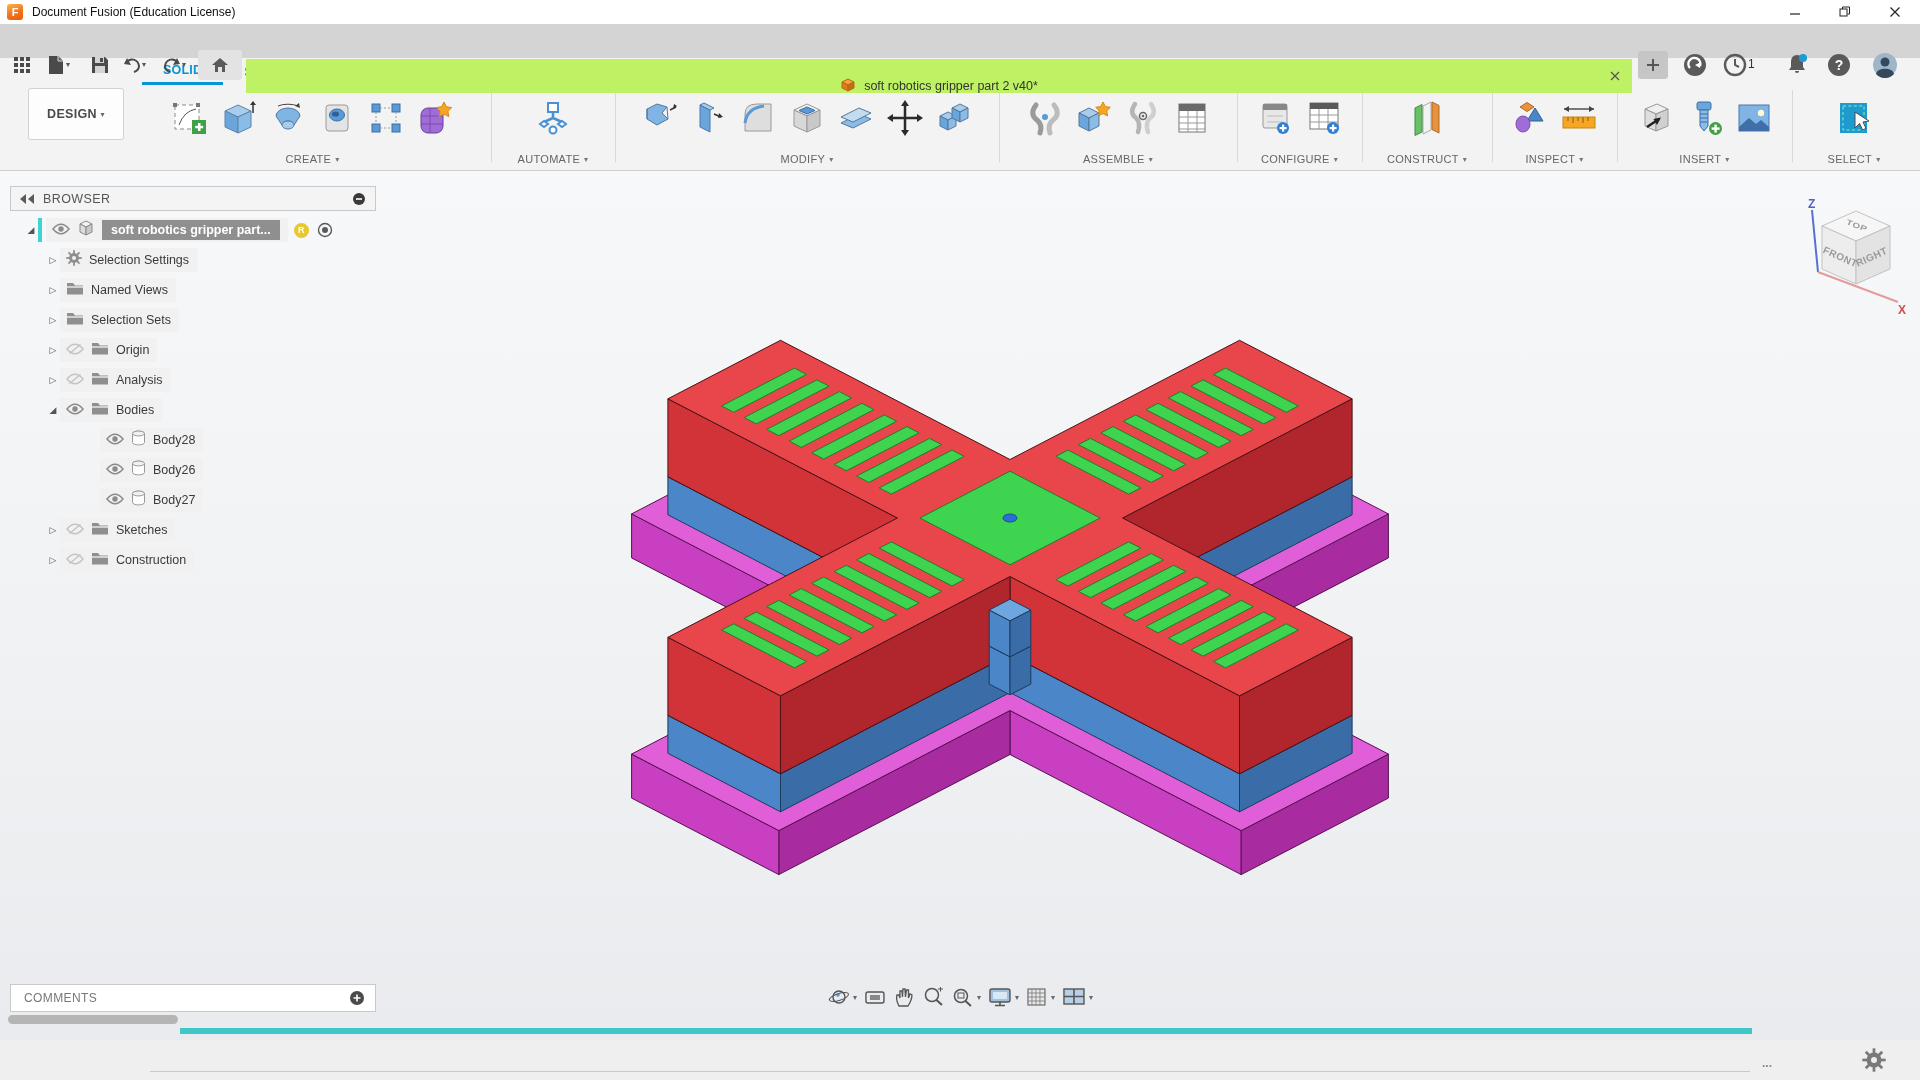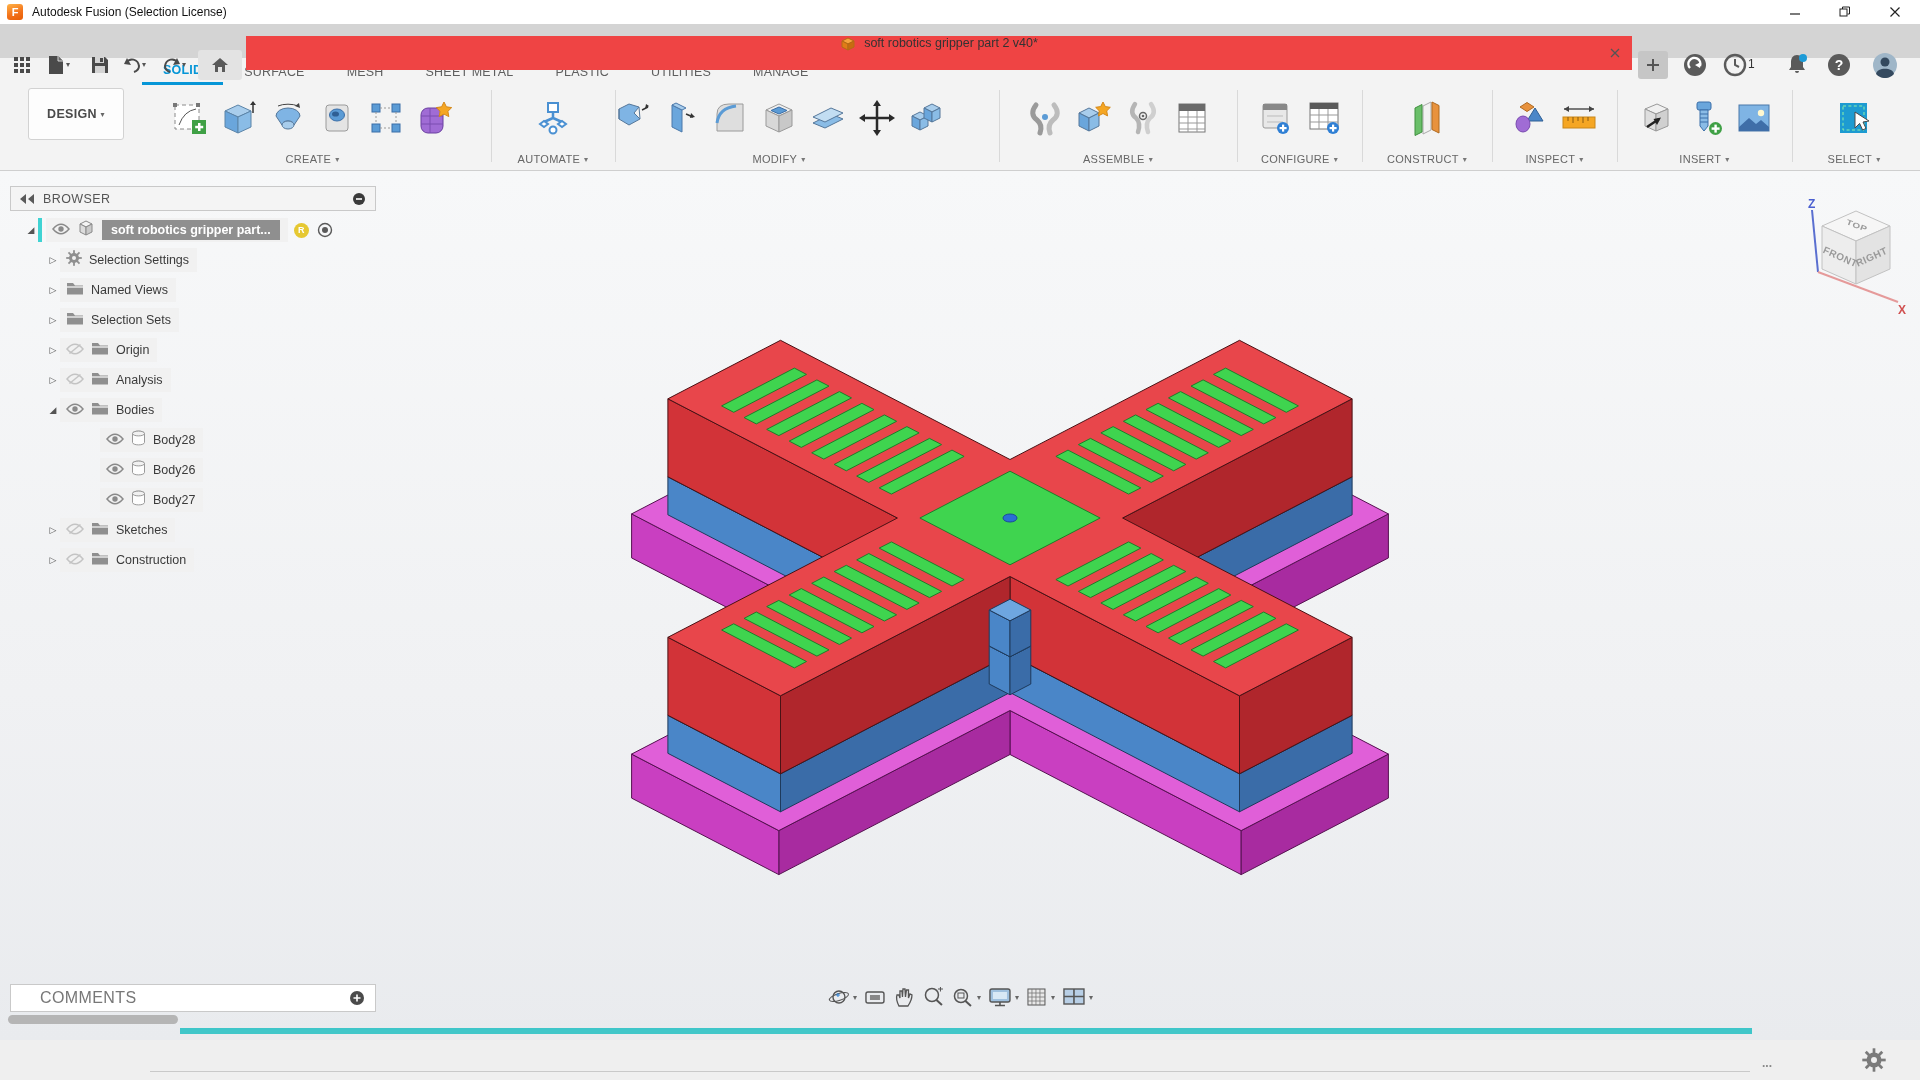--- a/index.html
+++ b/index.html
@@ -12,21 +12,21 @@
   .app-logo{width:16px;height:16px;margin:0 9px 0 7px;background:linear-gradient(160deg,#ffb347 0%,#f3731c 55%,#e85d04 100%);border-radius:3px;color:#fff;font-size:11px;font-weight:bold;display:flex;align-items:center;justify-content:center;line-height:1}
   .app-title{font-size:12px;color:#111}
   .win-controls{margin-left:auto;display:flex;height:24px}
   .win-btn{width:50px;height:24px;display:flex;align-items:center;justify-content:center;color:#222}
 
   
   .qat-row{position:absolute;left:0;top:24px;width:100%;height:34px;background:#d4d4d4;z-index:19}
   .qat-icon{position:absolute;top:29px;width:24px;height:24px;display:flex;align-items:center;justify-content:center}
   .qat-caret{position:absolute;top:36px;font-size:8px;color:#555}
   .home-tile{position:absolute;left:198px;top:26px;width:44px;height:30px;background:#e3e3e3;border-radius:3px;display:flex;align-items:center;justify-content:center}
-  .doc-tab{position:absolute;left:246px;top:12px;width:1386px;height:34px;background:#ef4444;display:flex;align-items:flex-start;justify-content:center}
+  .doc-tab{position:absolute;left:246px;top:35px;width:1386px;height:34px;background:#bef264;display:flex;align-items:flex-end;justify-content:center}
   .doc-tab-title{font-size:12.5px;color:#333;margin-left:8px}
   .doc-close{position:absolute;right:8px;top:8px;width:18px;height:18px;display:flex;align-items:center;justify-content:center;color:#555;font-size:13px}
   .newtab-tile{position:absolute;left:1638px;top:27px;width:30px;height:28px;background:#c6c6c6;border-radius:3px;display:flex;align-items:center;justify-content:center}
   .tr-icon{position:absolute;top:28px;width:26px;height:26px;display:flex;align-items:center;justify-content:center}
   .job-badge{position:absolute;left:1748px;top:33px;font-size:12px;color:#333}
 
   
   .ribbon{position:absolute;left:0;top:58px;width:100%;height:113px;background:#f3f3f3;border-bottom:1px solid #cfcfcf;z-index:18}
   .ribbon-tabs{position:absolute;left:142px;top:0;height:27px;display:flex}
   .r-tab{padding:0 21px;font-size:12.5px;color:#5f5f5f;display:flex;align-items:center;height:27px;letter-spacing:.2px}
@@ -54,21 +54,21 @@
   .b-row{height:30px;display:flex;align-items:center}
   .b-tri{width:14px;font-size:9px;color:#555;text-align:center;flex:none}
   .b-pill{display:flex;align-items:center;background:#f1f1f1;height:24px;padding:0 8px 0 6px;gap:7px}
   .b-label{font-size:12.5px;color:#3a3a3a;white-space:nowrap}
   .b-label.sel{background:#8f8f8f;color:#fff;font-weight:bold;padding:3px 9px}
   .teal-mark{width:4px;height:24px;background:#3fd3d3;margin-right:4px;flex:none}
   .badge-r{width:15px;height:15px;border-radius:50%;background:#e6c832;color:#fff;font-size:9px;font-weight:bold;display:flex;align-items:center;justify-content:center;margin-left:6px}
 
   
   .comments{position:absolute;left:10px;top:984px;width:366px;height:28px;background:#fff;border:1px solid #c9c9c9;display:flex;align-items:center;z-index:8}
-  .comments-label{font-size:16px;color:#777;margin-left:29px;letter-spacing:.4px}
+  .comments-label{font-size:12px;color:#777;margin-left:13px;letter-spacing:.4px}
   .comments-add{margin-left:auto;margin-right:10px}
   .navbar{position:absolute;left:50%;transform:translateX(-50%);top:984px;height:26px;display:flex;align-items:center;gap:6px;z-index:8}
   .nav-item{display:flex;align-items:center;gap:2px}
   .nav-caret{font-size:8px;color:#666}
 
   
   .scroll-thumb{position:absolute;left:8px;top:1015px;width:170px;height:9px;border-radius:5px;background:#b5b5b5;z-index:8}
   .teal-bar{position:absolute;left:180px;top:1028px;width:1572px;height:6px;background:#3fc6c9;z-index:8}
   .timeline-strip{position:absolute;left:0;top:1040px;width:1920px;height:40px;background:#efefef;z-index:8}
   .playback{position:absolute;left:10px;top:1048px;display:flex;gap:8px}
@@ -79,21 +79,21 @@
   .tl-overflow{position:absolute;left:1762px;top:1056px;font-size:12px;color:#888;font-weight:bold;z-index:9}
   .tl-gear{position:absolute;left:1862px;top:1048px;z-index:9}
 </style>
 </head>
 <body>
 
 <div id="app">
 
   <div class="titlebar">
     <div class="app-logo">F</div>
-    <div class="app-title">Autodesk Fusion (Selection License)</div>
+    <div class="app-title">Document Fusion (Education License)</div>
     <div class="win-controls">
       <div class="win-btn">
           <svg width="12" height="12">
             <path d="M1 8 H11" stroke="#222" stroke-width="1.2"></path>
           </svg>
         </div>
       <div class="win-btn">
           <svg width="12" height="12">
             <rect x="1" y="3" width="7" height="7" fill="none" stroke="#222"></rect>
             <path d="M3.5 3 V1 H10.5 V8 H8.5" fill="none" stroke="#222"></path>
@@ -296,21 +296,21 @@
                 <circle cx="22" cy="34" r="3.5" fill="#fff" stroke="#4a90d2" stroke-width="2"></circle>
               </svg>
             </div>
           </div>
           <div class="rlabel">
             <span>AUTOMATE</span>
             <span class="caret">▾</span>
           </div>
         </div>
         <div class="gdiv" style="left: 615px;"></div>
-        <div class="rgroup" style="left: 593px; width: 372px;">
+        <div class="rgroup" style="left: 621px; width: 372px;">
           <div class="ricons">
             <div class="ricon">
               <svg width="44" height="44" viewBox="0 0 44 44">
                 <path d="M9 13 L19 8 L29 11 L24 17 L30 23 L19 29 L9 23 Z" fill="#7fb4e4" stroke="#55779a"></path>
                 <path d="M9 13 L9 23 M29 11 L30 23" stroke="#55779a"></path>
                 <path d="M32 14 l6 -3" stroke="#333" stroke-width="1.5"></path>
                 <path d="M36 8 l3 2 -4 3 Z" fill="#333"></path>
               </svg>
             </div>
             <div class="ricon">

